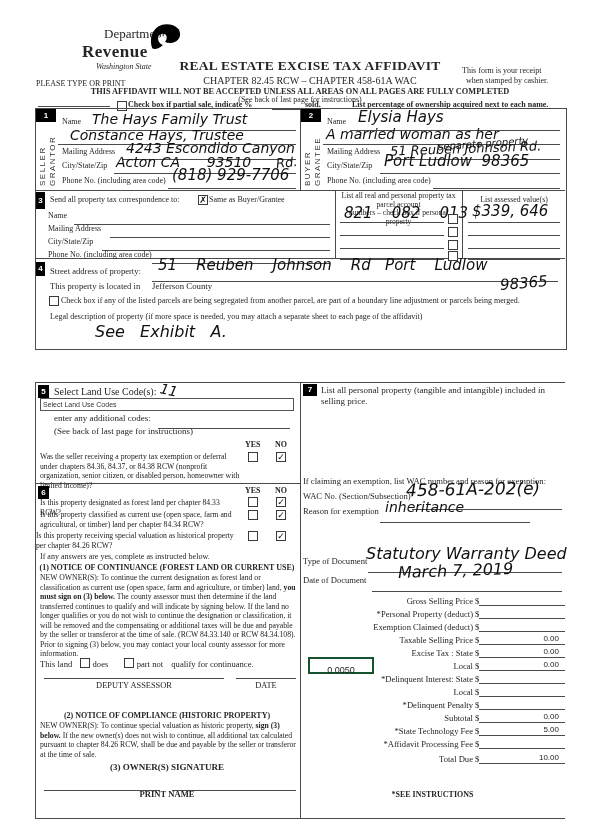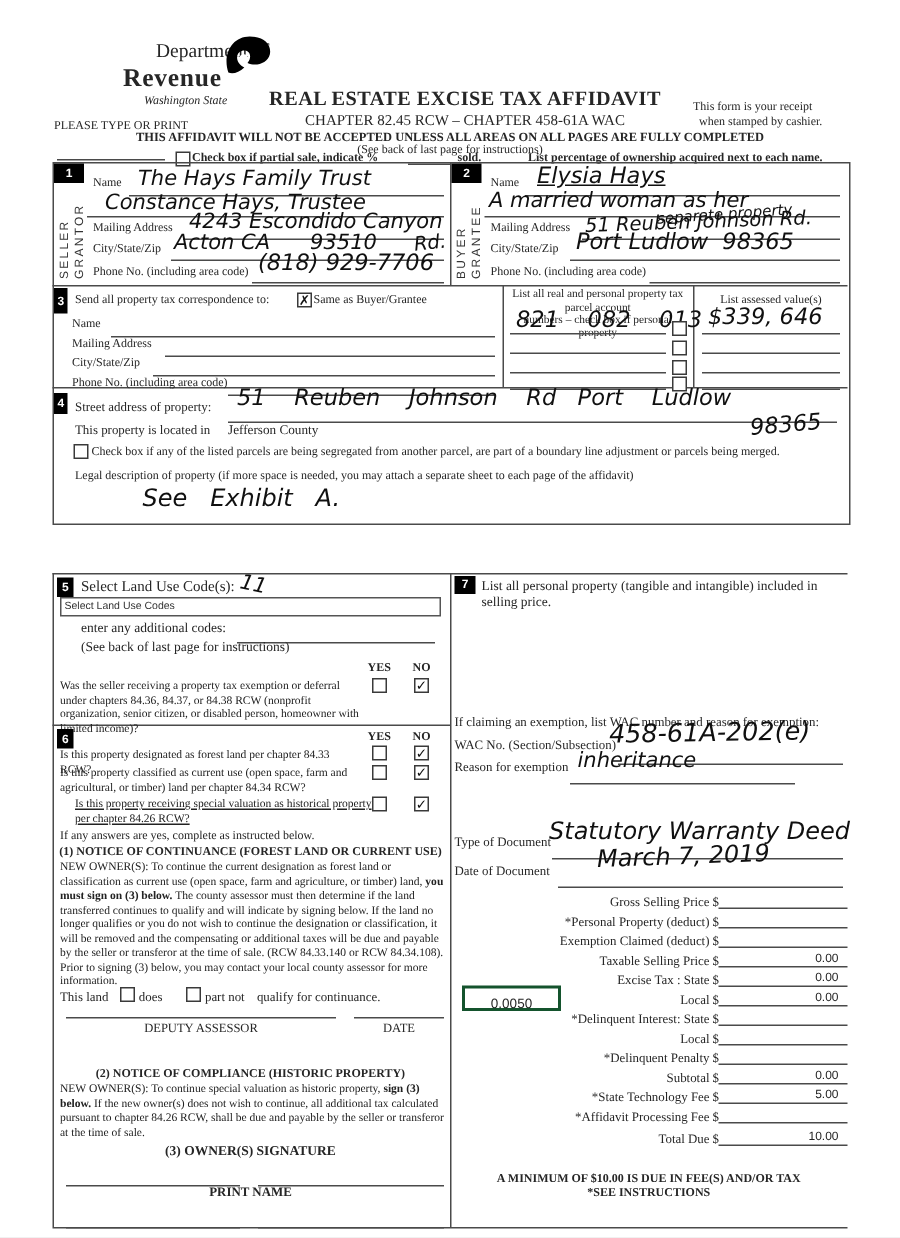--- a/index.html
+++ b/index.html
@@ -88,21 +88,21 @@
   <span class="line abs" style="left:168px;top:178px;width:128px;"></span>
   <span class="hw abs" style="left:172px;top:168px;font-size:15px;">(818) 929-7706</span>
 
   <div class="sec" style="left:301px;top:109px;width:20px;height:13px;">2</div>
   <div class="abs" style="left:303px;top:126px;height:60px;display:flex;gap:1px;">
     <span class="vlabel">BUYER</span>
     <span class="vlabel">GRANTEE</span>
   </div>
   <span class="abs small" style="left:327px;top:117px;">Name</span>
   <span class="line abs" style="left:350px;top:120px;width:210px;"></span>
-  <span class="hw abs" style="left:358px;top:110px;font-size:15px;text-decoration:underline;">Elysia Hays</span>
+  <span class="hw abs" style="left:358px;top:110px;font-size:15px;">Elysia Hays</span>
   <span class="line abs" style="left:323px;top:134px;width:237px;"></span>
   <span class="hw abs" style="left:326px;top:127px;font-size:14px;">A married woman as her</span>
   <span class="hw abs" style="left:438px;top:139px;font-size:10px;transform:rotate(-4deg);">separate property</span>
   <span class="abs small" style="left:327px;top:147px;">Mailing Address</span>
   <span class="line abs" style="left:388px;top:149px;width:172px;"></span>
   <span class="hw abs" style="left:390px;top:142px;font-size:13px;transform:rotate(-2deg);">51 Reuben Johnson Rd.</span>
   <span class="abs small" style="left:327px;top:161px;">City/State/Zip</span>
   <span class="line abs" style="left:380px;top:163px;width:180px;"></span>
   <span class="hw abs" style="left:384px;top:154px;font-size:15px;">Port Ludlow  98365</span>
   <span class="abs small" style="left:327px;top:176px;">Phone No. (including area code)</span>
@@ -177,21 +177,21 @@
 
   <div class="sec" style="left:38px;top:486px;width:11px;height:13px;">6</div>
   <span class="abs b" style="left:245px;top:486px;font-size:8px;">YES</span>
   <span class="abs b" style="left:275px;top:486px;font-size:8px;">NO</span>
   <div class="abs para" style="left:40px;top:498px;width:200px;">Is this property designated as forest land per chapter 84.33 RCW?</div>
   <span class="cb" style="left:248px;top:497px;"></span>
   <span class="cb" style="left:276px;top:497px;"><span>✓</span></span>
   <div class="abs para" style="left:40px;top:510px;width:200px;">Is this property classified as current use (open space, farm and agricultural, or timber) land per chapter 84.34 RCW?</div>
   <span class="cb" style="left:248px;top:510px;"></span>
   <span class="cb" style="left:276px;top:510px;"><span>✓</span></span>
-  <div class="abs para" style="left:50px;top:531px;width:200px;text-decoration:underline;">Is this property receiving special valuation as historical property per chapter 84.26 RCW?</div>
+  <div class="abs para" style="left:36px;top:531px;width:200px;">Is this property receiving special valuation as historical property per chapter 84.26 RCW?</div>
   <span class="cb" style="left:248px;top:531px;"></span>
   <span class="cb" style="left:276px;top:531px;"><span>✓</span></span>
   <div class="abs" style="left:40px;top:552px;font-size:8px;">If any answers are yes, complete as instructed below.</div>
 
   <div class="abs b ctr" style="left:38px;top:563px;width:258px;font-size:8px;">(1) NOTICE OF CONTINUANCE (FOREST LAND OR CURRENT USE)</div>
   <div class="abs para" style="left:40px;top:573px;width:256px;"><span>NEW OWNER(S): To continue the current designation as forest land or classification as current use (open space, farm and agriculture, or timber) land, </span><span class="b">you must sign on (3) below.</span><span> The county assessor must then determine if the land transferred continues to qualify and will indicate by signing below. If the land no longer qualifies or you do not wish to continue the designation or classification, it will be removed and the compensating or additional taxes will be due and payable by the seller or transferor at the time of sale. (RCW 84.33.140 or RCW 84.34.108). Prior to signing (3) below, you may contact your local county assessor for more information.</span></div>
 
   <div class="abs" style="left:40px;top:658px;font-size:8.6px;">
     <span>This land</span>
     <span class="cb-inline" style="margin-left:6px;"></span>
@@ -322,16 +322,15 @@
       </span>
     </div>
   <div class="feerow" style="top:752px;">
       <span class="feelabel">Total Due</span>
       <span>$</span>
       <span class="feeline">
         <span class="feeamt">10.00</span>
       </span>
     </div>
 
-  <div class="abs b ctr" style="left:300px;top:781px;width:265px;font-size:8px;">A MINIMUM OF $10.00 IS DUE IN FEE(S) AND/OR TAX</div>
   <div class="abs b ctr" style="left:300px;top:790px;width:265px;font-size:8px;">*SEE INSTRUCTIONS</div>
 
 </div>
 
 </body></html>

